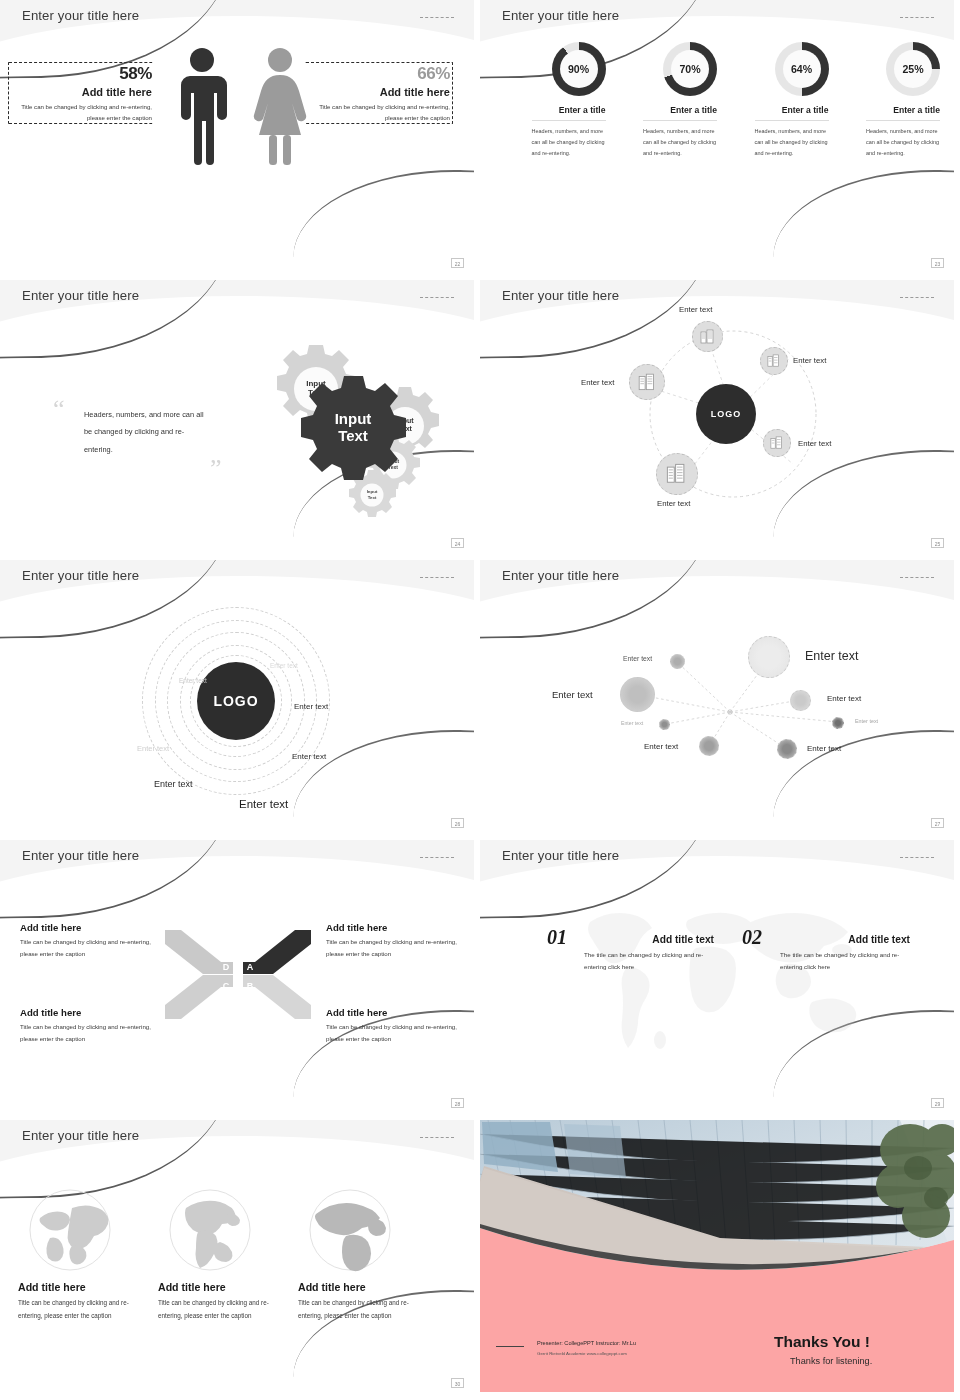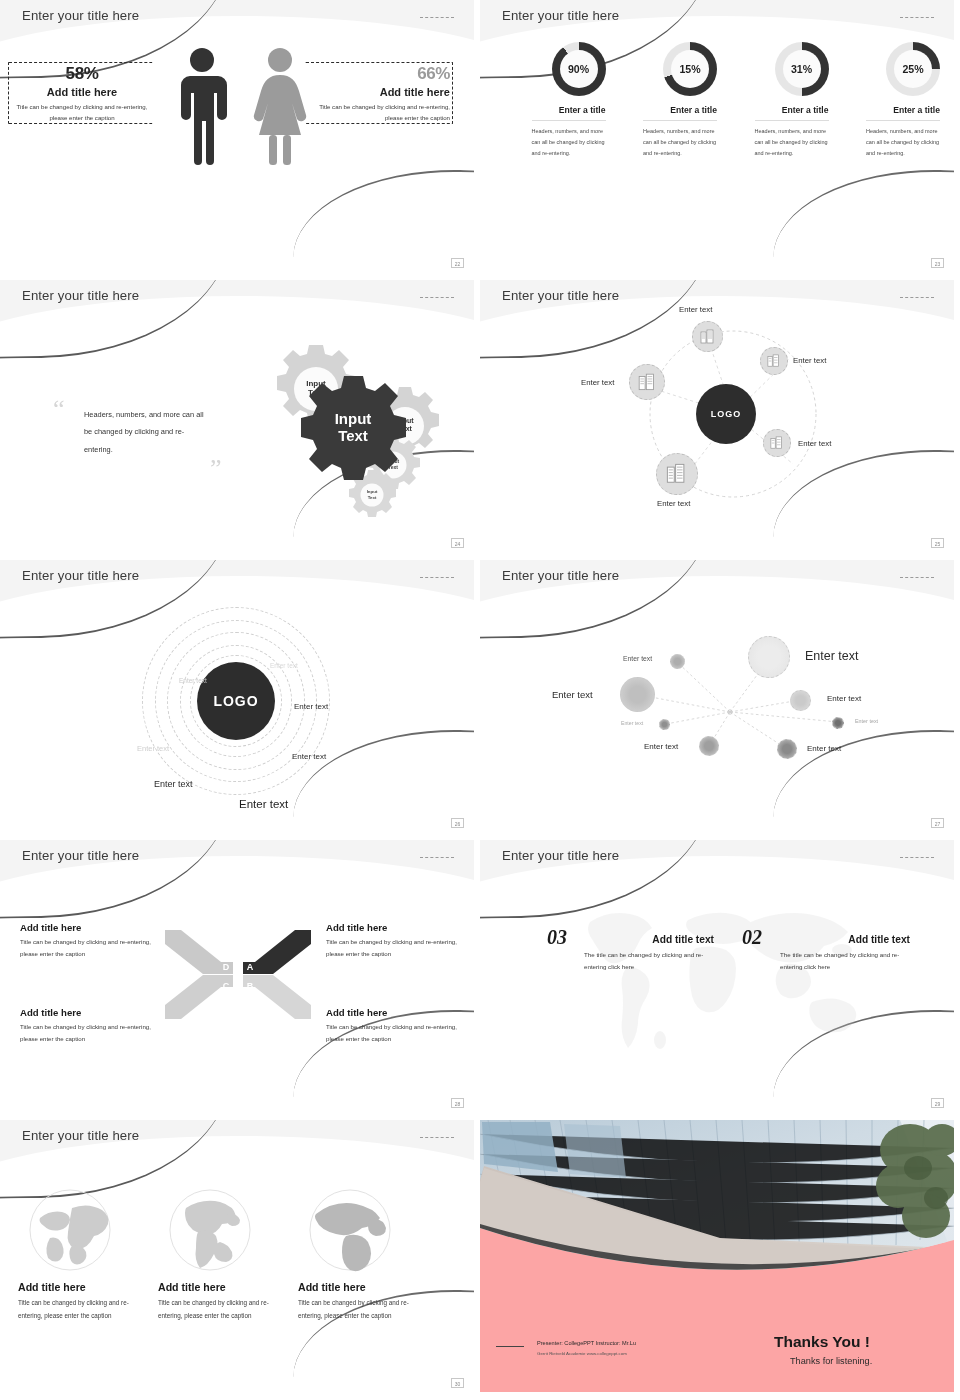--- a/index.html
+++ b/index.html
@@ -181,21 +181,21 @@
 
         <div class="person" style="left:252px; top:13px;">
           <svg width="56" height="118" viewBox="0 0 56 118">
             <circle cx="28" cy="13" r="12" fill="#9b9b9b"></circle>
             <path d="M28 28 c-11 0 -16 6 -19 16 l-7 24 a5 5 0 0 0 9 4 l5 -16 -9 32 h42 l-9 -32 5 16 a5 5 0 0 0 9 -4 l-7 -24 c-3 -10 -8 -16 -19 -16 z" fill="#9b9b9b"></path>
             <rect x="17" y="88" width="8" height="30" rx="3.5" fill="#9b9b9b"></rect>
             <rect x="31" y="88" width="8" height="30" rx="3.5" fill="#9b9b9b"></rect>
           </svg>
         </div>
 
-        <div style="position:absolute; left:12px; top:30px; width:140px; text-align:center;">
+        <div style="position:absolute; left:12px; top:30px; width:140px; text-align:right;">
           <div class="pct">58%</div>
           <div class="addtitle">Add title here</div>
           <div class="cap">Title can be changed by clicking and re-entering, please enter the caption</div>
         </div>
 
         <div style="position:absolute; left:308px; top:30px; width:142px; text-align:right;">
           <div class="pct grey">66%</div>
           <div class="addtitle">Add title here</div>
           <div class="cap">Title can be changed by clicking and re-entering, please enter the caption</div>
         </div>
@@ -217,29 +217,29 @@
           <div class="donut-col">
             <div class="donut" style="background:conic-gradient(#333 0% 90%, #e6e6e6 90% 100%);">
               <div class="hole">90%</div>
             </div>
             <div class="donut-title">Enter a title</div>
             <div class="donut-sep"></div>
             <div class="donut-cap">Headers, numbers, and more can all be changed by clicking and re-entering.</div>
           </div>
           <div class="donut-col">
             <div class="donut" style="background:conic-gradient(#333 0% 70%, #e6e6e6 70% 100%);">
-              <div class="hole">15%</div>
+              <div class="hole">70%</div>
             </div>
             <div class="donut-title">Enter a title</div>
             <div class="donut-sep"></div>
             <div class="donut-cap">Headers, numbers, and more can all be changed by clicking and re-entering.</div>
           </div>
           <div class="donut-col">
             <div class="donut" style="background:conic-gradient(#333 0% 50%, #e6e6e6 50% 100%);">
-              <div class="hole">31%</div>
+              <div class="hole">64%</div>
             </div>
             <div class="donut-title">Enter a title</div>
             <div class="donut-sep"></div>
             <div class="donut-cap">Headers, numbers, and more can all be changed by clicking and re-entering.</div>
           </div>
           <div class="donut-col">
             <div class="donut" style="background:conic-gradient(#333 0% 25%, #e6e6e6 25% 100%);">
               <div class="hole">25%</div>
             </div>
             <div class="donut-title">Enter a title</div>
@@ -550,21 +550,21 @@
             <path d="M146 58 q16 -4 30 2 q10 6 10 18 q0 20 -10 34 q-8 12 -20 10 q-10 -2 -14 -16 q-4 -18 -2 -34 q0 -10 6 -14 z"></path>
             <path d="M196 34 q30 -14 62 -10 q26 4 40 18 q-8 10 -24 14 q-10 14 -26 16 q-18 2 -32 -6 q-14 -8 -22 -20 q-4 -8 2 -12 z"></path>
             <path d="M236 74 q14 -2 22 8 q6 10 0 18 q-8 10 -20 8 q-10 -2 -12 -14 q-2 -14 10 -20 z"></path>
             <path d="M262 112 q22 -8 38 2 q10 8 4 18 q-8 12 -24 10 q-16 -2 -20 -16 q-2 -10 2 -14 z"></path>
             <ellipse cx="110" cy="150" rx="6" ry="9"></ellipse>
             <ellipse cx="292" cy="60" rx="10" ry="6"></ellipse>
           </g>
         </svg>
 
         <div style="position:absolute; left:67px; top:52px;">
-          <span class="bignum">03</span>
+          <span class="bignum">01</span>
         </div>
         <div style="position:absolute; left:104px; top:60px; width:130px;">
           <div class="s8h">Add title text</div>
           <div class="s8p">The title can be changed by clicking and re-entering click here</div>
         </div>
 
         <div style="position:absolute; left:262px; top:52px;">
           <span class="bignum">02</span>
         </div>
         <div style="position:absolute; left:300px; top:60px; width:130px;">

